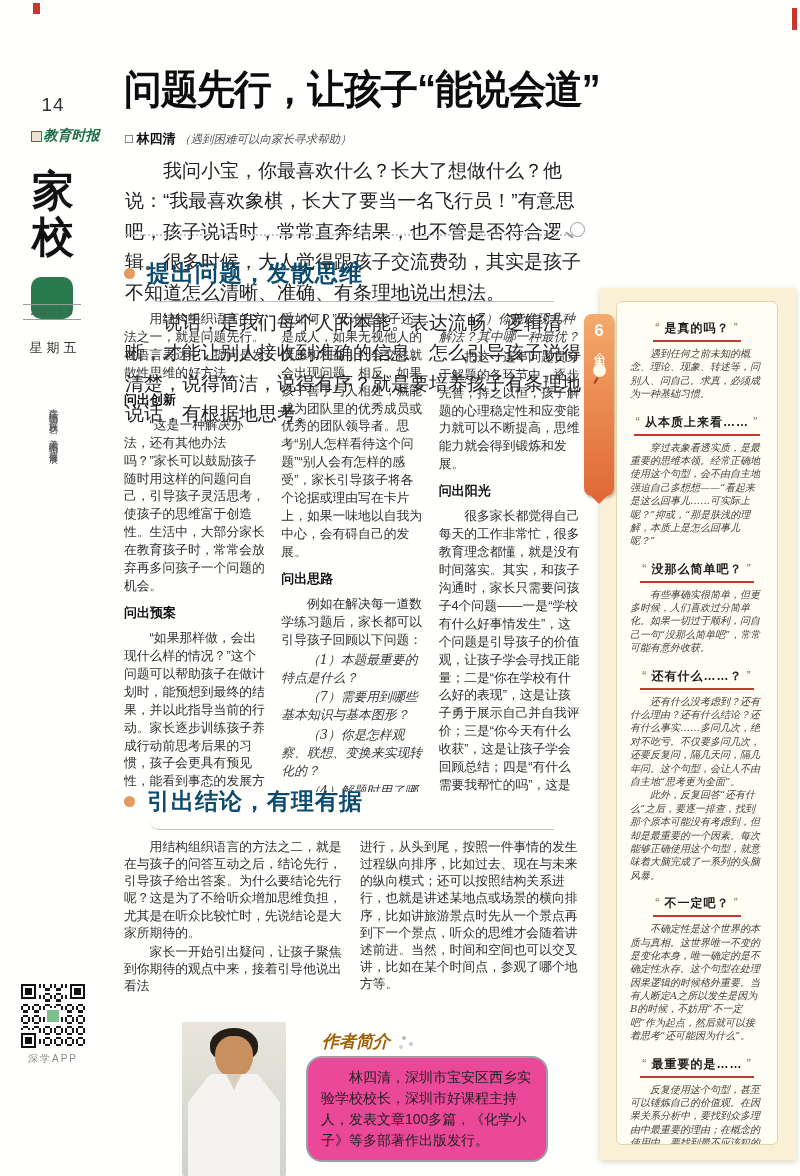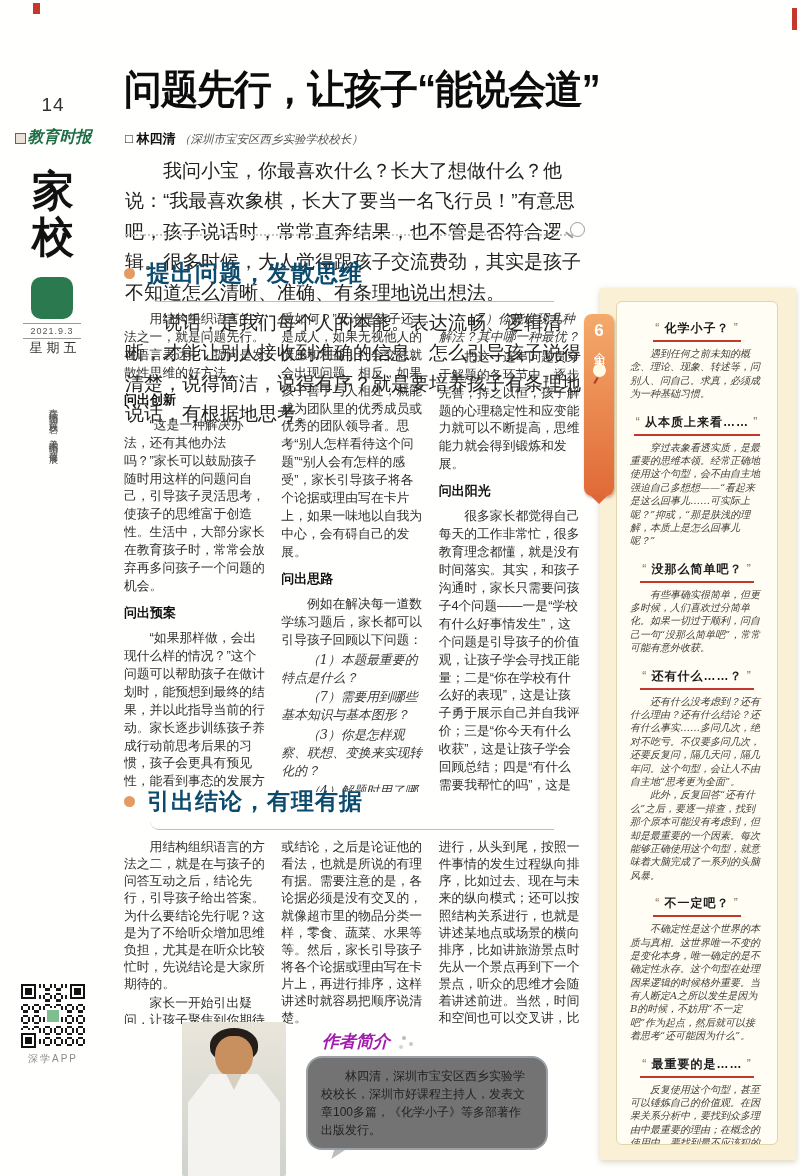--- a/index.html
+++ b/index.html
@@ -7,28 +7,28 @@
           font-family:"Liberation Sans","DejaVu Sans",sans-serif; color:#2b2b2b; }
 
   
   .reg-mark { position:absolute; background:#c6372c; }
   .reg-tl { left:33px; top:3px; width:7px; height:11px; }
   .reg-tr { left:792px; top:8px; width:5px; height:22px; }
 
   
   .sidebar-left { position:absolute; left:0; top:0; width:106px; height:1176px; text-align:center; }
   .pagenum { position:absolute; top:94px; left:0; width:100%; font-size:19px; color:#333; letter-spacing:1px; }
-  .masthead { position:absolute; top:127px; left:0; width:100%; font-size:16px; font-weight:bold; color:#1e6e45;
+  .masthead { position:absolute; top:127px; left:12px; width:100%; font-size:14px; font-weight:bold; color:#1e6e45;
               font-family:"Liberation Serif","DejaVu Serif",serif; font-style:italic; white-space:nowrap; }
   .masthead .mark { display:inline-block; width:9px; height:9px; border:1px solid #c6372c; background:#e9e2d8; margin-right:2px; vertical-align:middle; }
   .jx-char { position:absolute; left:0; width:100%; font-family:"Liberation Serif","DejaVu Serif",serif;
              font-weight:900; font-size:42px; line-height:1; color:#111; }
   .jx1 { top:170px; } .jx2 { top:216px; }
   .green-square { position:absolute; left:31px; top:277px; width:42px; height:42px; background:#2b7a4f; border-radius:10px; }
-  .dateblock { position:absolute; top:323px; left:23px; width:58px; border-top:1px solid #9a9a9a; border-bottom:1px solid #9a9a9a;
+  .dateblock { position:absolute; top:304px; left:23px; width:58px; border-top:1px solid #9a9a9a; border-bottom:1px solid #9a9a9a;
                font-size:9px; color:#555; padding:2px 0; letter-spacing:1px; }
   .weekday { position:absolute; top:339px; left:0; width:100%; font-size:13px; color:#333; letter-spacing:4px; text-indent:4px; }
   .editors { position:absolute; top:360px; left:50%; transform:translateX(-50%); writing-mode:vertical-rl;
              font-size:9.5px; color:#555; letter-spacing:2px; height:130px; }
   .qr { position:absolute; left:21px; top:984px; width:64px; height:64px; background:#fff; }
   .qr-label { position:absolute; top:1052px; left:0; width:100%; font-size:10px; color:#8a8a8a; letter-spacing:2px; }
 
   
   .headline { position:absolute; left:124px; top:62px; width:470px; font-size:40px; font-weight:900;
               letter-spacing:-1px; color:#0c0c0c; white-space:nowrap; transform:scaleX(0.94); transform-origin:left top; }
@@ -62,25 +62,25 @@
 
   
   .author-area { position:absolute; left:124px; top:1016px; width:458px; height:160px; }
   .photo { position:absolute; left:58px; top:6px; width:104px; height:154px; background:linear-gradient(180deg,#e9e5db,#cfd3cd); overflow:hidden; border-radius:2px; }
   .photo .hair { position:absolute; left:28px; top:6px; width:48px; height:34px; background:#241d18; border-radius:50% 50% 42% 42%; }
   .photo .face { position:absolute; left:33px; top:14px; width:38px; height:42px; background:#c9905f; border-radius:46% 46% 52% 52%; }
   .photo .shirt { position:absolute; left:6px; top:52px; width:92px; height:102px; background:#f4f3ef;
                   clip-path:polygon(24% 0,76% 0,100% 28%,100% 100%,0 100%,0 28%); }
   .photo .collar { position:absolute; left:44px; top:52px; width:16px; height:16px; background:#d8cfc0; clip-path:polygon(50% 100%,0 0,100% 0); }
   .bio-head { position:absolute; left:198px; top:14px; font-size:17px; font-weight:bold; font-style:italic;
-              font-family:"Liberation Serif","DejaVu Serif",serif; color:#a21caf; }
+              font-family:"Liberation Serif","DejaVu Serif",serif; color:#a16207; }
   .bio-dots { position:absolute; left:278px; top:20px; width:4px; height:4px; border-radius:50%; background:#bbb;
               box-shadow:7px 6px 0 #c9c9c9, -3px 9px 0 #d2d2d2; }
   .bubble { position:absolute; left:182px; top:40px; width:212px; border:2px solid #9aa0a6; border-radius:16px;
-            background:#737373; padding:9px 13px; font-size:12px; line-height:1.5; color:#222; }
+            background:#ec4899; padding:9px 13px; font-size:14px; line-height:1.5; color:#222; }
   .bubble p { margin:0; text-indent:2em; }
   .bubble-tail { position:absolute; left:210px; top:126px; width:0; height:0;
                  border-left:16px solid #b9bec3; border-bottom:20px solid transparent; transform:rotate(18deg); }
 
   
   .panel { position:absolute; left:600px; top:288px; width:196px; height:872px; background:#faf0d6;
            box-shadow:0 2px 6px rgba(150,130,80,.35); }
   .panel-inner { position:absolute; left:16px; top:13px; width:162px; height:844px; background:#fffdf4;
                  border:1px solid #e3d4aa; border-radius:6px; padding:16px 13px; box-sizing:border-box; overflow:hidden; }
   .ribbon { position:absolute; left:-16px; top:26px; width:30px; height:182px; border-radius:8px;
@@ -323,21 +323,21 @@
           <rect x="28" y="26" width="1" height="1" fill="#1a1a1a"></rect>
           <rect x="11" y="11" width="7" height="7" fill="#ffffff"></rect>
           <rect x="12" y="12" width="5" height="5" fill="#7fbf8f"></rect>
         </svg></div>
     <div class="qr-label">深学APP</div>
   </div>
 
   <div class="headline">问题先行，让孩子“能说会道”</div>
   <div class="byline">
     <span class="author">□ 林四清</span>
-    <span class="affil">（深圳市宝安区西乡实验学校校长）</span>
+    <span class="affil">（遇到困难可以向家长寻求帮助）</span>
   </div>
   <div class="intro">
     <p>我问小宝，你最喜欢什么？长大了想做什么？他说：“我最喜欢象棋，长大了要当一名飞行员！”有意思吧，孩子说话时，常常直奔结果，也不管是否符合逻辑。很多时候，大人觉得跟孩子交流费劲，其实是孩子不知道怎么清晰、准确、有条理地说出想法。</p>
     <p>说话，是我们每个人的本能。表达流畅、逻辑清晰，才能让别人接收到准确的信息。怎么引导孩子说得清楚，说得简洁，说得有序？就是要培养孩子有条理地说话，有根据地思考。</p>
   </div>
   <div class="dotted-rule"></div>
   <div class="rule-icon"></div>
 
   <div class="section sec1">
     <div class="sec-head">
@@ -376,23 +376,20 @@
       <span class="sec-dot"></span>
       <span class="sec-title">引出结论，有理有据</span>
     </div>
     <div class="sec-rule"></div>
     <div class="cols">
       <div class="col">
           <div class="blk para">用结构组织语言的方法之二，就是在与孩子的问答互动之后，结论先行，引导孩子给出答案。为什么要结论先行呢？这是为了不给听众增加思维负担，尤其是在听众比较忙时，先说结论是大家所期待的。</div>
           <div class="blk para">家长一开始引出疑问，让孩子聚焦到你期待的观点中来，接着引导他说出看法</div>
         </div>
       <div class="col">
-          <div class="blk para0">或结论，之后是论证他的看法，也就是所说的有理有据。需要注意的是，各论据必须是没有交叉的，就像超市里的物品分类一样，零食、蔬菜、水果等等。然后，家长引导孩子将各个论据或理由写在卡片上，再进行排序，这样讲述时就容易把顺序说清楚。</div>
-        </div>
-      <div class="col">
           <div class="blk para0">进行，从头到尾，按照一件事情的发生过程纵向排序，比如过去、现在与未来的纵向模式；还可以按照结构关系进行，也就是讲述某地点或场景的横向排序，比如讲旅游景点时先从一个景点再到下一个景点，听众的思维才会随着讲述前进。当然，时间和空间也可以交叉讲，比如在某个时间点，参观了哪个地方等。</div>
         </div>
     </div>
   </div>
 
   <div class="author-area">
     <div class="photo">
       <div class="hair"></div>
       <div class="face"></div>
       <div class="shirt"></div>
@@ -407,21 +404,21 @@
   </div>
 
   <div class="panel">
     <div class="ribbon">
       <span class="ribbon-num">6</span>
       <span class="ribbon-text">个实用金句</span>
       <span class="ribbon-lens"></span>
     </div>
     <div class="panel-inner">
         <div class="quote">
-          <div class="q-title-wrap"><span class="q-title">化学小子？</span></div>
+          <div class="q-title-wrap"><span class="q-title">是真的吗？</span></div>
           <p class="q-body">遇到任何之前未知的概念、理论、现象、转述等，问别人、问自己。求真，必须成为一种基础习惯。</p>
         </div>
         <div class="quote">
           <div class="q-title-wrap"><span class="q-title">从本质上来看……</span></div>
           <p class="q-body">穿过表象看透实质，是最重要的思维本领。经常正确地使用这个句型，会不由自主地强迫自己多想想——“看起来是这么回事儿……可实际上呢？”抑或，“那是肤浅的理解，本质上是怎么回事儿呢？”</p>
         </div>
         <div class="quote">
           <div class="q-title-wrap"><span class="q-title">没那么简单吧？</span></div>
           <p class="q-body">有些事确实很简单，但更多时候，人们喜欢过分简单化。如果一切过于顺利，问自己一句“没那么简单吧”，常常可能有意外收获。</p>
         </div>

